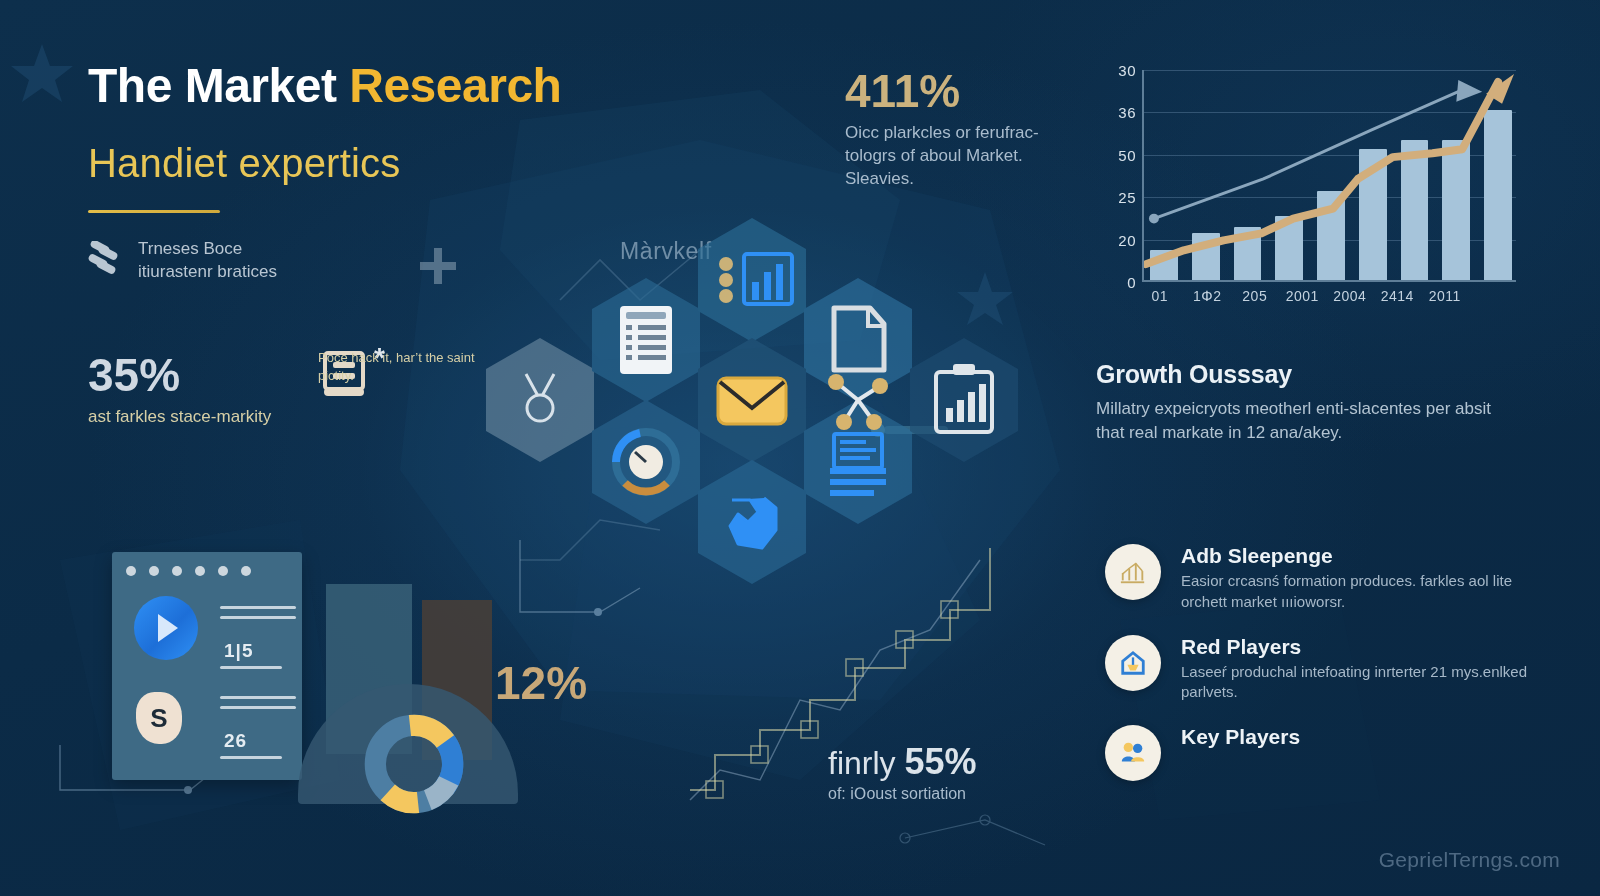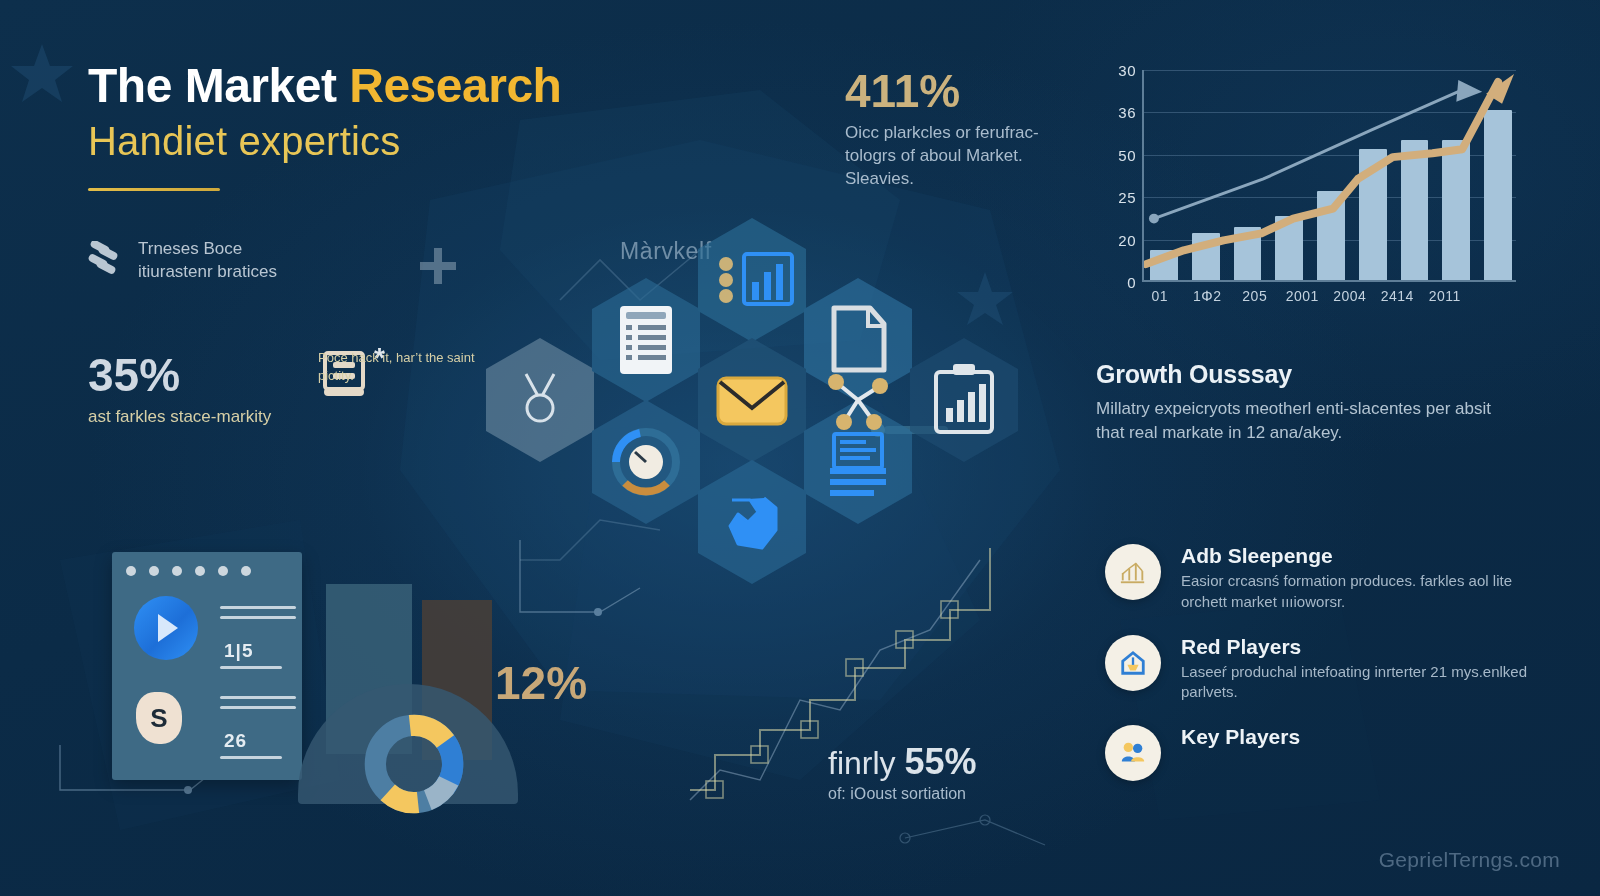--- a/index.html
+++ b/index.html
@@ -21,21 +21,21 @@
   .blob { position:absolute; pointer-events:none; }
 
   
   .title-wrap { position:absolute; left:88px; top:62px; width:660px; }
   .title {
     font-size:48px; font-weight:bold; color:#ffffff;
     letter-spacing:-.5px; line-height:1.0; white-space:nowrap;
   }
   .title .accent { color:#f2b731; }
   .subtitle {
-    margin-top:10px; font-size:40px; color:#e8c656; font-weight:400;
+    margin-top:32px; font-size:40px; color:#e8c656; font-weight:400;
     letter-spacing:.2px; line-height:1.05;
   }
   .gold-rule {
     margin-top:26px; width:132px; height:3px;
     background:linear-gradient(90deg,#e3bd49,#cfa93c);
     border-radius:2px;
   }
   .brandrow { position:absolute; left:88px; top:238px; display:flex; align-items:center; gap:16px; }
   .brandrow .logo { width:34px; height:40px; flex:none; }
   .brandrow .txt { font-size:17px; font-weight:normal; color:#b9c6d2; line-height:1.35; }

